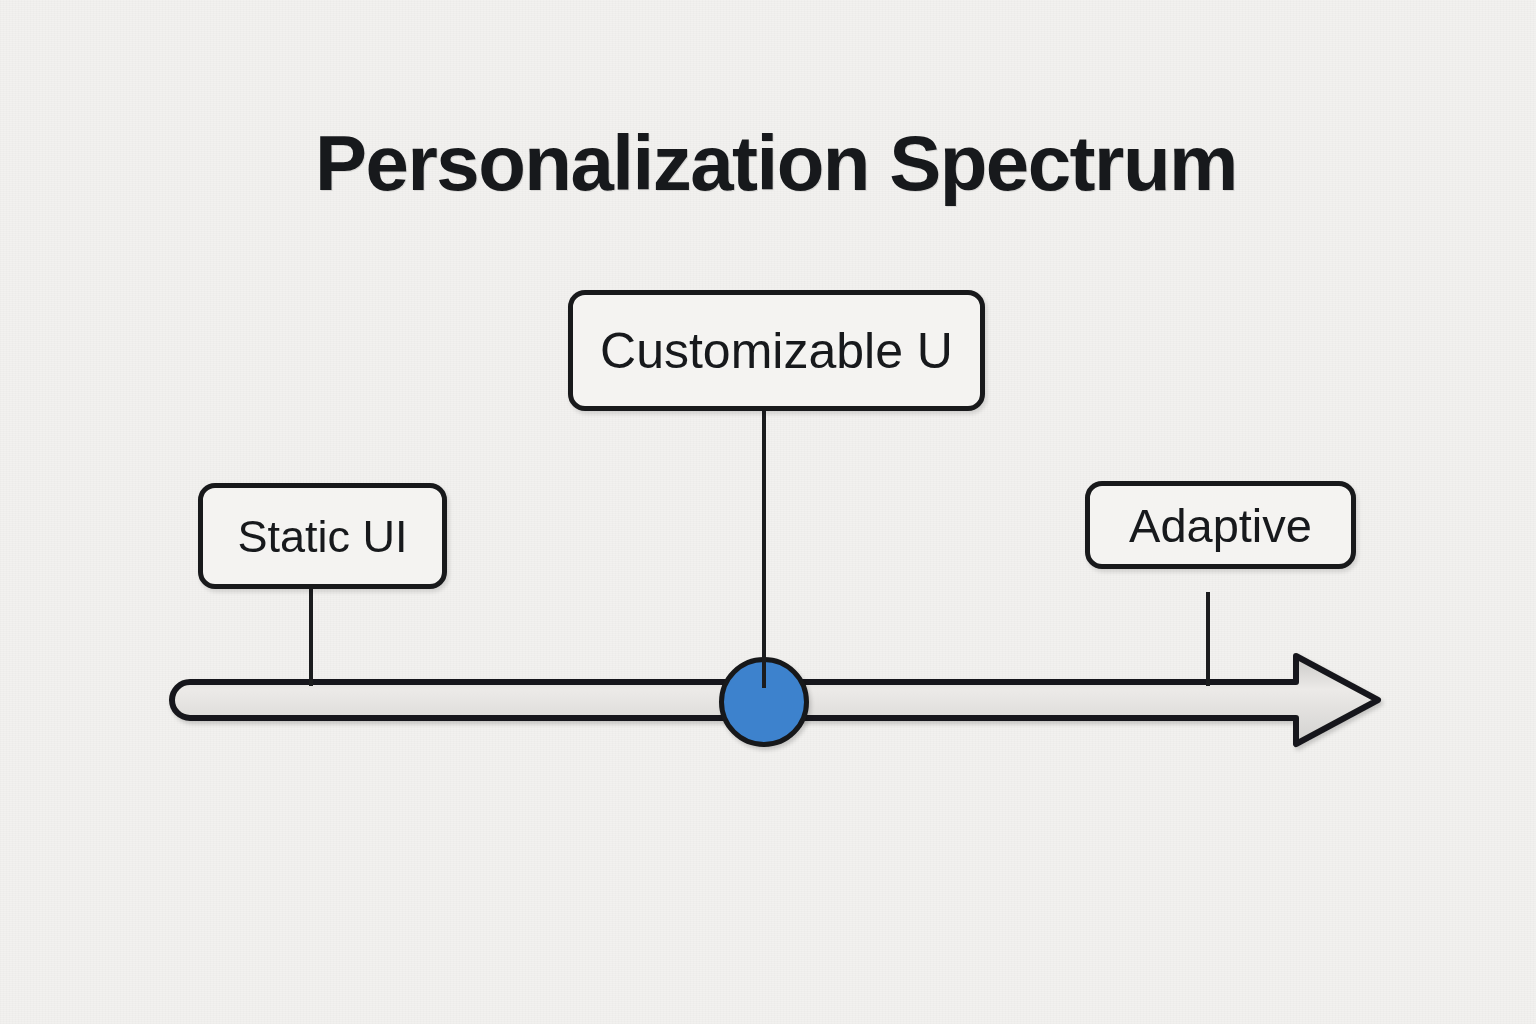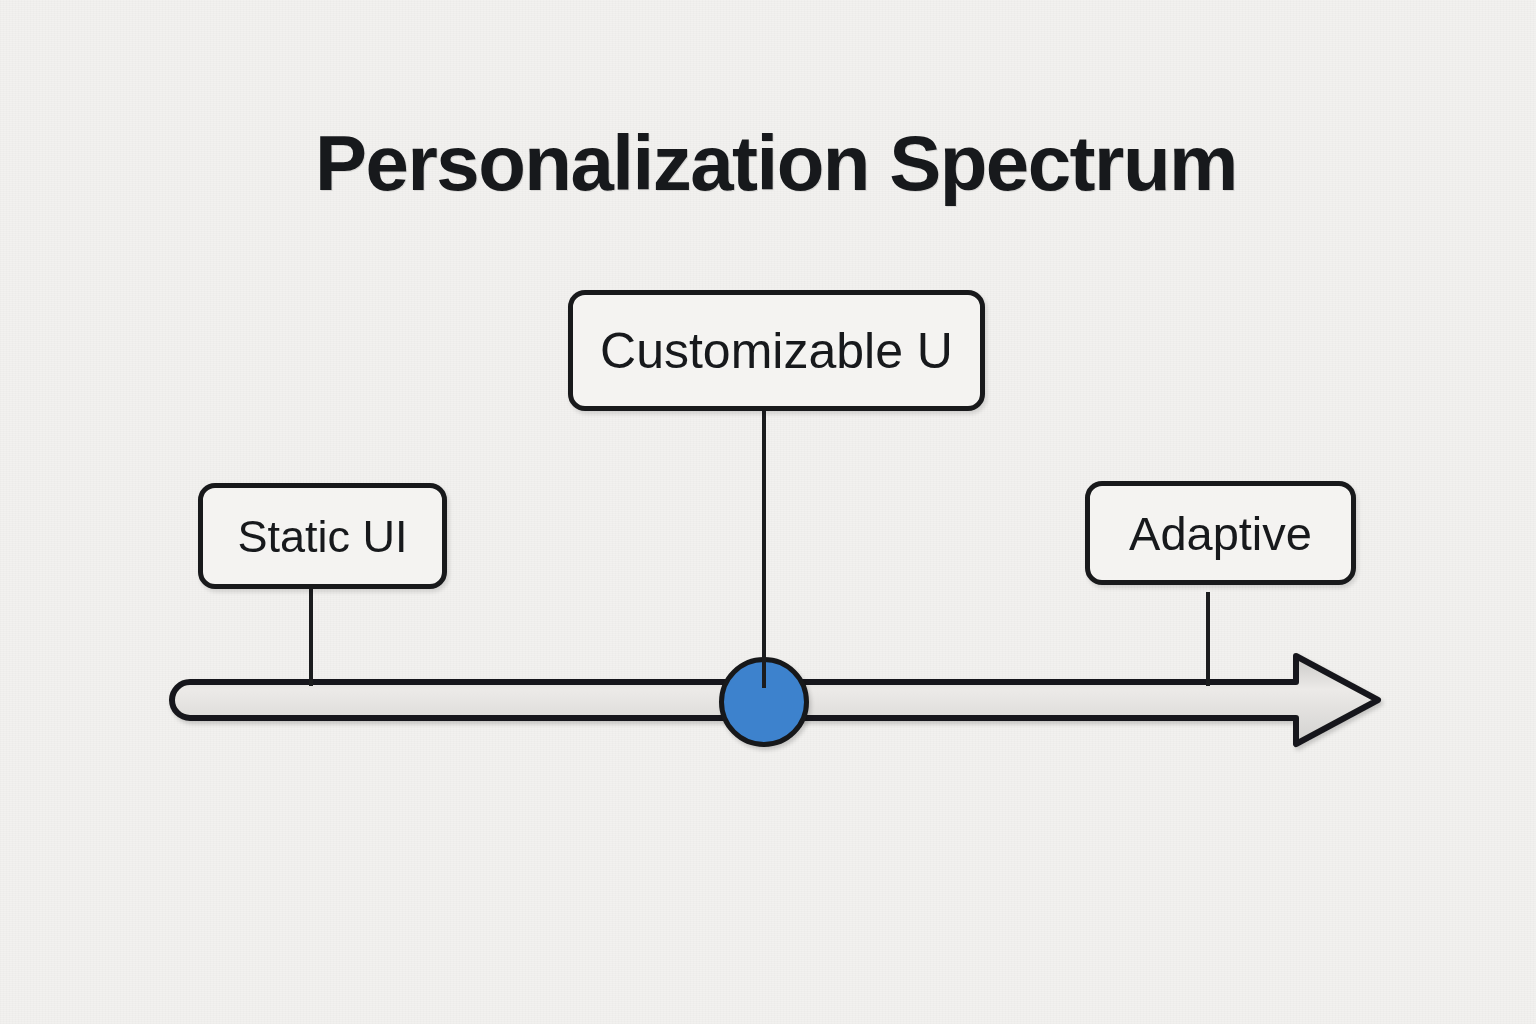--- a/index.html
+++ b/index.html
@@ -75,21 +75,21 @@
     top: 290px;
     width: 417px;
     height: 121px;
   }
   #node-custom .node-label { font-size: 50px; }
 
   #node-adaptive {
     left: 1073px;
     top: 481px;
     width: 271px;
-    height: 104px;
+    height: 88px;
   }
   #node-adaptive .node-label { font-size: 47px; }
 
   
   .connector {
     position: absolute;
     width: 4px;
     background: #1b1c1e;
   }
   #connector-static   { left: 309px;  top: 588px; height: 98px; }

